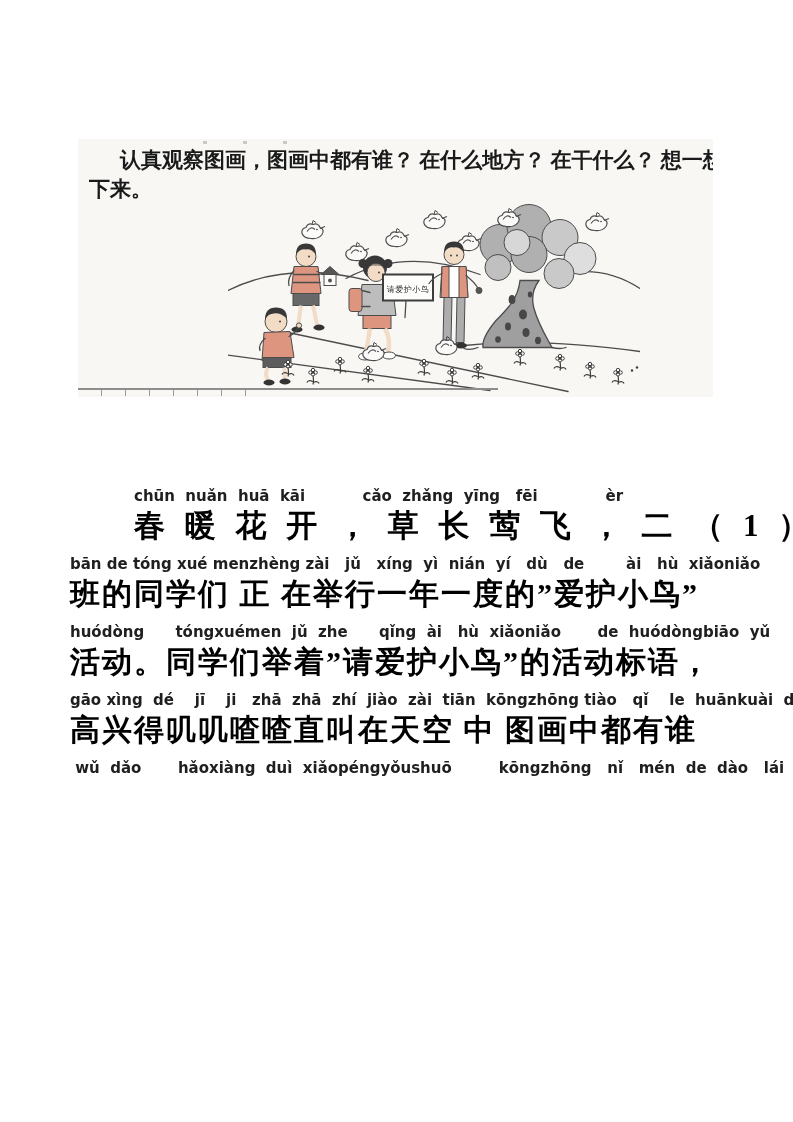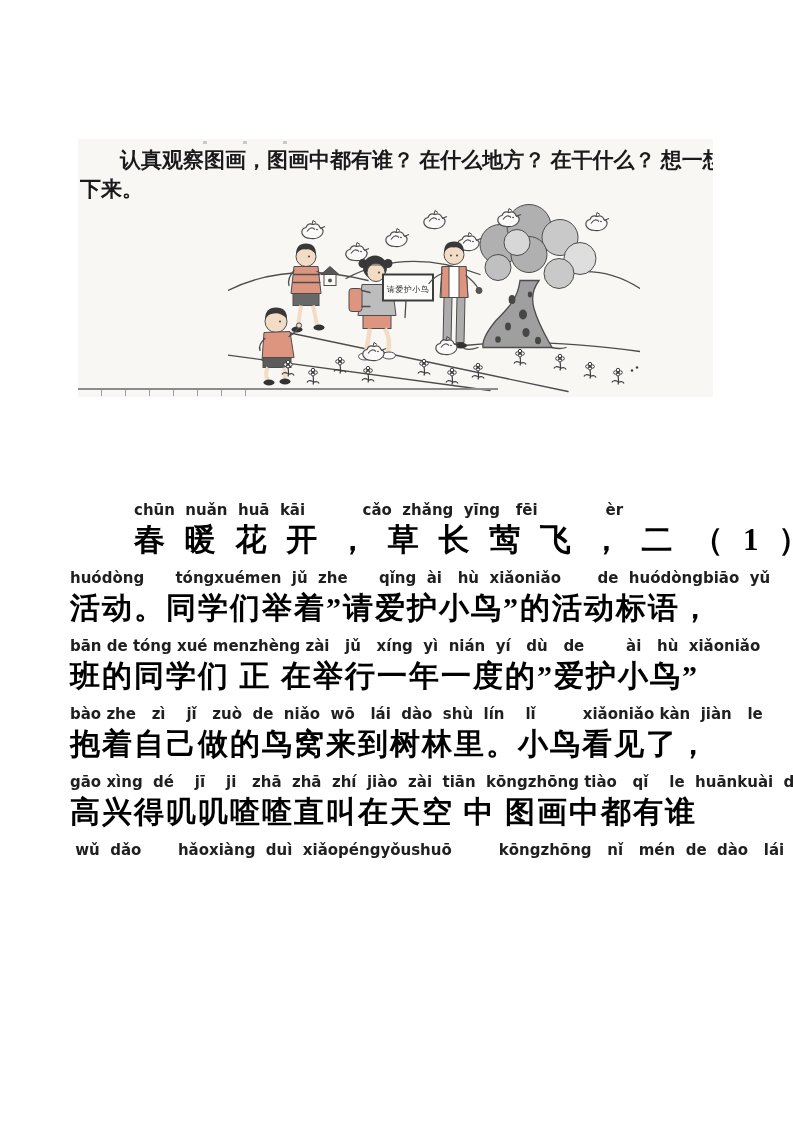--- a/index.html
+++ b/index.html
@@ -17,33 +17,33 @@
     position:absolute; left:125px; top:2px; width:120px; height:3px;
     background:repeating-linear-gradient(90deg,#9a9a9a 0 4px, transparent 4px 40px);
     opacity:.5;
   }
   .instr {
     position:absolute; color:#1a1a1a;
     font-family:"Liberation Serif","DejaVu Serif",serif;
     font-weight:bold; font-size:21px; line-height:26px; white-space:pre;
   }
   .instr1 { left:42px; top:8px; width:640px; }
-  .instr2 { left:2px;  top:37px; }
+  .instr2 { left:11px;  top:37px; }
   .illustration { position:absolute; left:150px; top:64px; }
   
   .grid-edge {
     position:absolute; left:0px; top:249px; width:420px; height:8px;
     border-top:2px solid #8d8d8d;
   }
   .grid-edge .ticks {
     position:absolute; left:0; top:0; width:180px; height:6px;
     background:repeating-linear-gradient(90deg, transparent 0 23px, #9a9a9a 23px 24px);
   }
   
-  .passage { position:absolute; left:70px; top:502px; width:665px; }
+  .passage { position:absolute; left:70px; top:488px; width:665px; }
   .pline { margin-bottom:10px; }
   .pinyin {
     display:block; font-family:"DejaVu Sans", sans-serif; font-weight:bold;
     font-size:15px; line-height:17px; color:#1f1f1f; white-space:pre;
   }
   .hanzi {
     display:block; font-family:"Liberation Serif","DejaVu Serif",serif;
     font-weight:bold; font-size:30px; line-height:41px; letter-spacing:2px;
     color:#000; white-space:pre;
   }
@@ -232,32 +232,28 @@
       <div class="ticks"></div>
     </div>
   </div>
 
   <div class="passage">
     <div class="pline first">
       <span class="pinyin">chūn  nuǎn  huā  kāi           cǎo  zhǎng  yīng   fēi             èr</span>
       <span class="hanzi">春 暖 花 开 ， 草 长 莺 飞 ， 二 （ 1 ）</span>
     </div>
     <div class="pline">
+      <span class="pinyin">bān de tóng xué menzhèng zài   jǔ   xíng  yì  nián  yí   dù   de        ài   hù  xiǎoniǎo</span>
+      <span class="hanzi">班的同学们 正 在举行一年一度的”爱护小鸟”</span>
+    </div>
+    <div class="pline">
       <span class="pinyin">huódòng      tóngxuémen  jǔ  zhe      qǐng  ài   hù  xiǎoniǎo       de  huódòngbiāo  yǔ</span>
       <span class="hanzi">活动。同学们举着”请爱护小鸟”的活动标语，</span>
     </div>
     <div class="pline">
-      <span class="pinyin">bān de tóng xué menzhèng zài   jǔ   xíng  yì  nián  yí   dù   de        ài   hù  xiǎoniǎo</span>
-      <span class="hanzi">班的同学们 正 在举行一年一度的”爱护小鸟”</span>
-    </div>
-    <div class="pline">
-      <span class="pinyin">bào zhe   zì    jǐ   zuò  de  niǎo  wō   lái  dào  shù  lín    lǐ         xiǎoniǎo kàn  jiàn   le</span>
-      <span class="hanzi">抱着自己做的鸟窝来到树林里。小鸟看见了，</span>
-    </div>
-    <div class="pline">
       <span class="pinyin">gāo xìng  dé    jī    ji   zhā  zhā  zhí  jiào  zài  tiān  kōngzhōng tiào   qǐ    le  huānkuài  de</span>
       <span class="hanzi">高兴得叽叽喳喳直叫在天空 中 图画中都有谁</span>
     </div>
     <div class="pline">
       <span class="pinyin"> wǔ  dǎo       hǎoxiàng  duì  xiǎopéngyǒushuō         kōngzhōng   nǐ   mén  de  dào   lái</span>
     </div>
   </div>
 
 </div>
 

